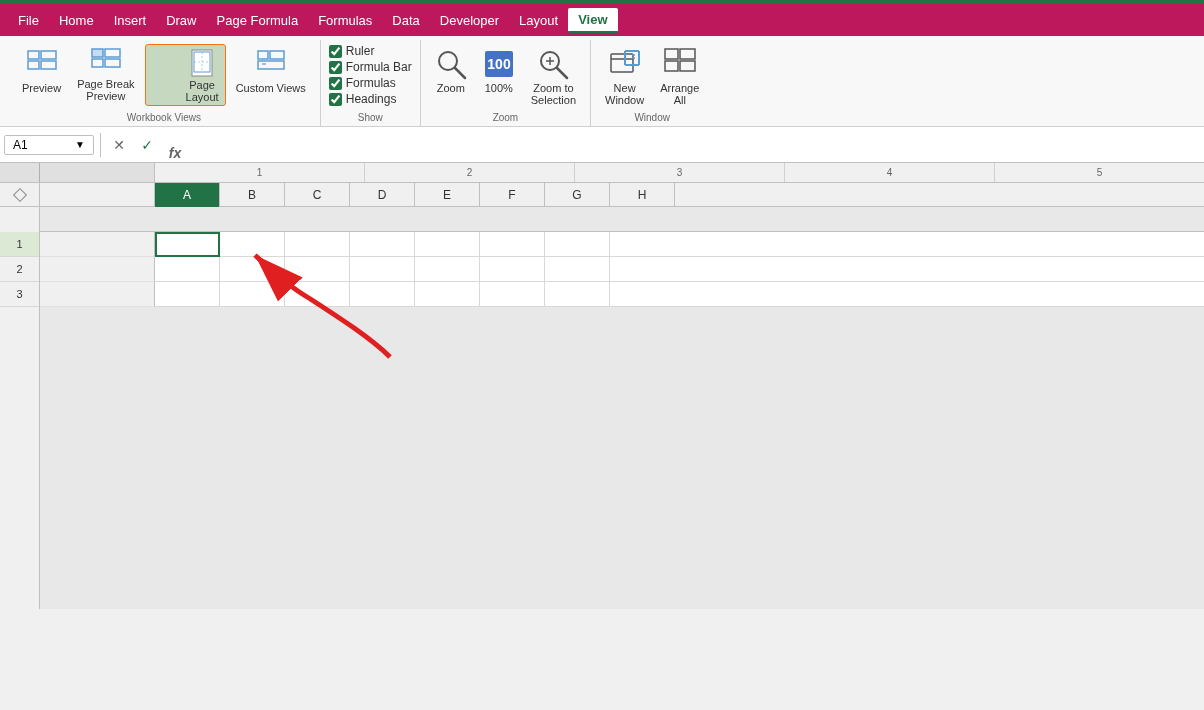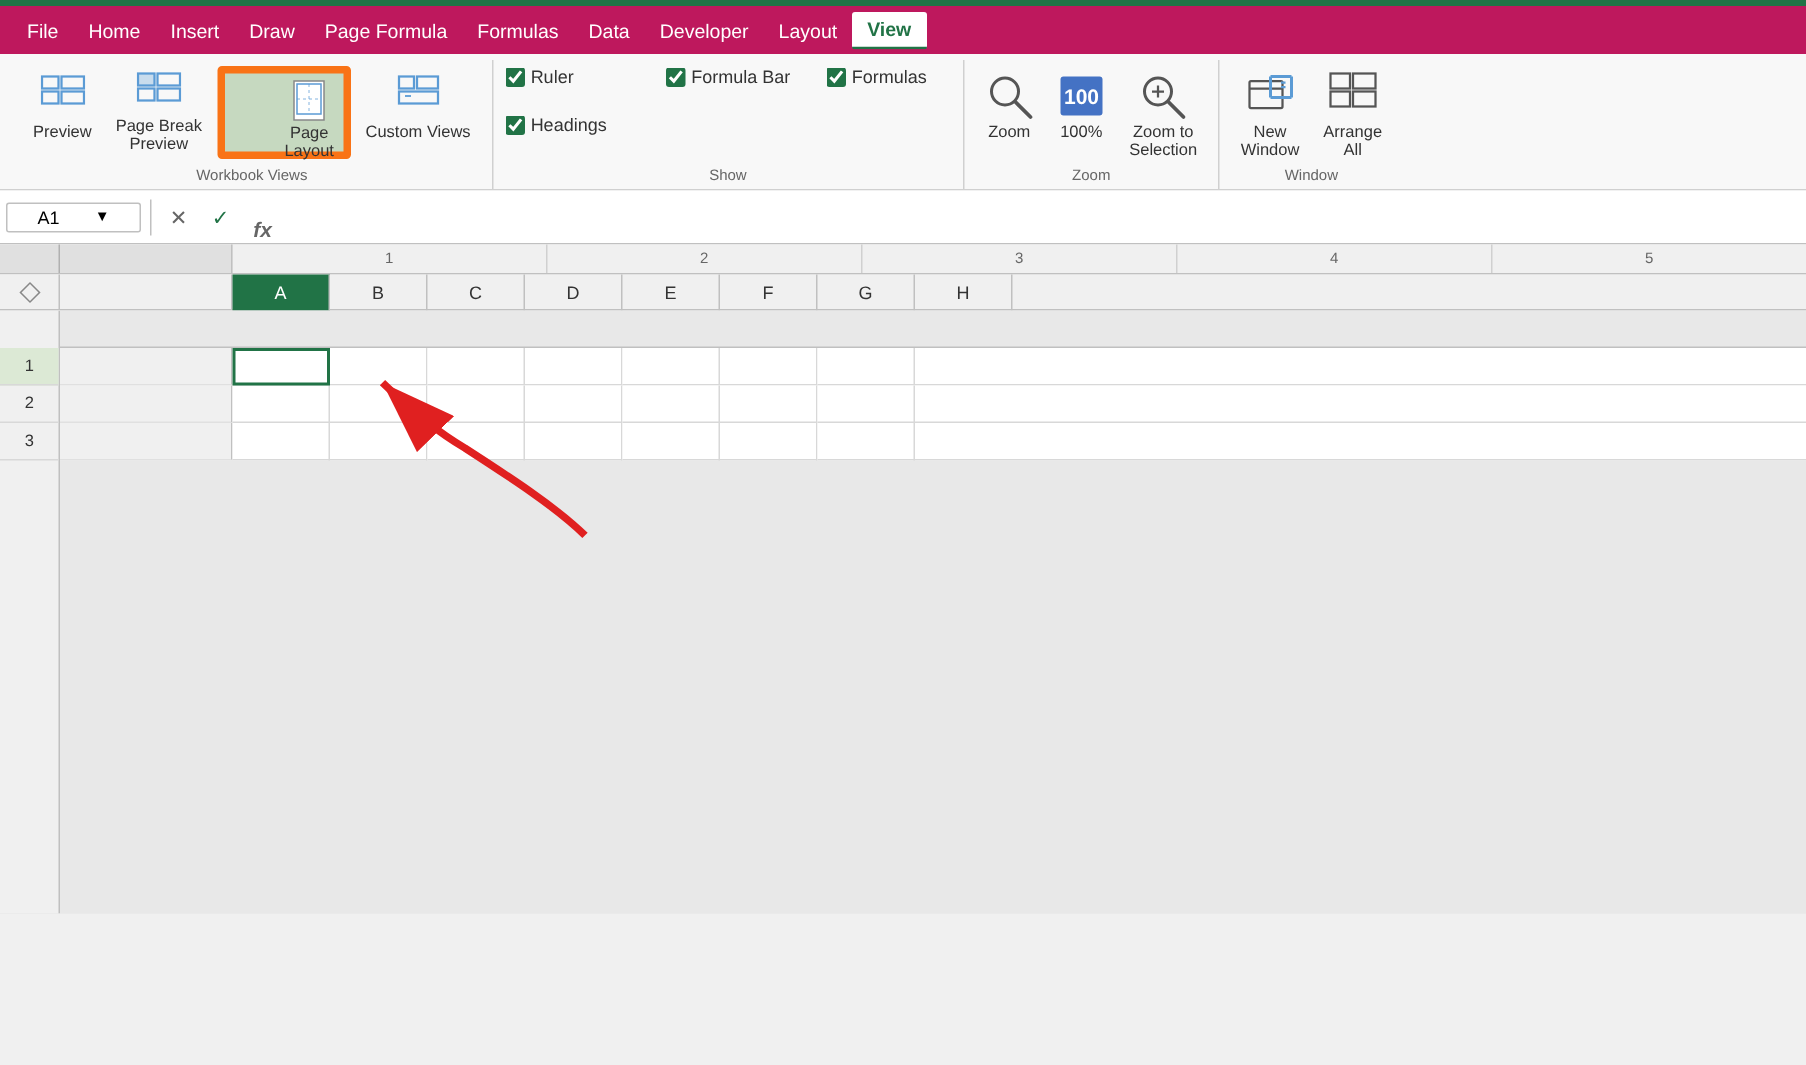--- a/index.html
+++ b/index.html
@@ -80,21 +80,21 @@
       height: 62px;
       font-size: 11px;
       text-align: center;
       color: #333;
       background: transparent;
       border: none;
       line-height: 1.2;
     }
     .ribbon-btn.highlighted {
       background: #c6d9c0;
-      border: 5px solid #f97316;
+      border: 1px solid #f97316;
       padding-left: 40px;
     }
 
     .ribbon-btn .btn-icon {
       width: 32px;
       height: 32px;
       margin-bottom: 2px;
       display: flex;
       align-items: center;
       justify-content: center;
@@ -102,22 +102,22 @@
 
     .ribbon-btn .btn-label {
       font-size: 11px;
       line-height: 1.1;
       white-space: nowrap;
     }
 
     
     .show-group-content {
       display: grid;
-      grid-template-columns: 1fr 1fr 1fr;
-      gap: 2px 24px;
+      grid-template-columns: 1fr;
+      gap: 2px 4px;
       padding: 4px 0;
     }
     .check-item {
       display: flex;
       align-items: center;
       gap: 4px;
       font-size: 12px;
       color: #333;
       cursor: pointer;
       white-space: nowrap;
@@ -136,21 +136,21 @@
       border-bottom: 1px solid #c0c0c0;
       height: 36px;
       padding: 0 4px;
       gap: 4px;
     }
 
     .name-box {
       width: 90px;
       border: 1px solid #c0c0c0;
       border-radius: 2px;
-      padding: 2px 20px;
+      padding: 2px 8px;
       font-size: 12px;
       display: flex;
       align-items: center;
       justify-content: space-between;
       cursor: pointer;
       background: white;
     }
 
     .formula-divider {
       width: 1px;

